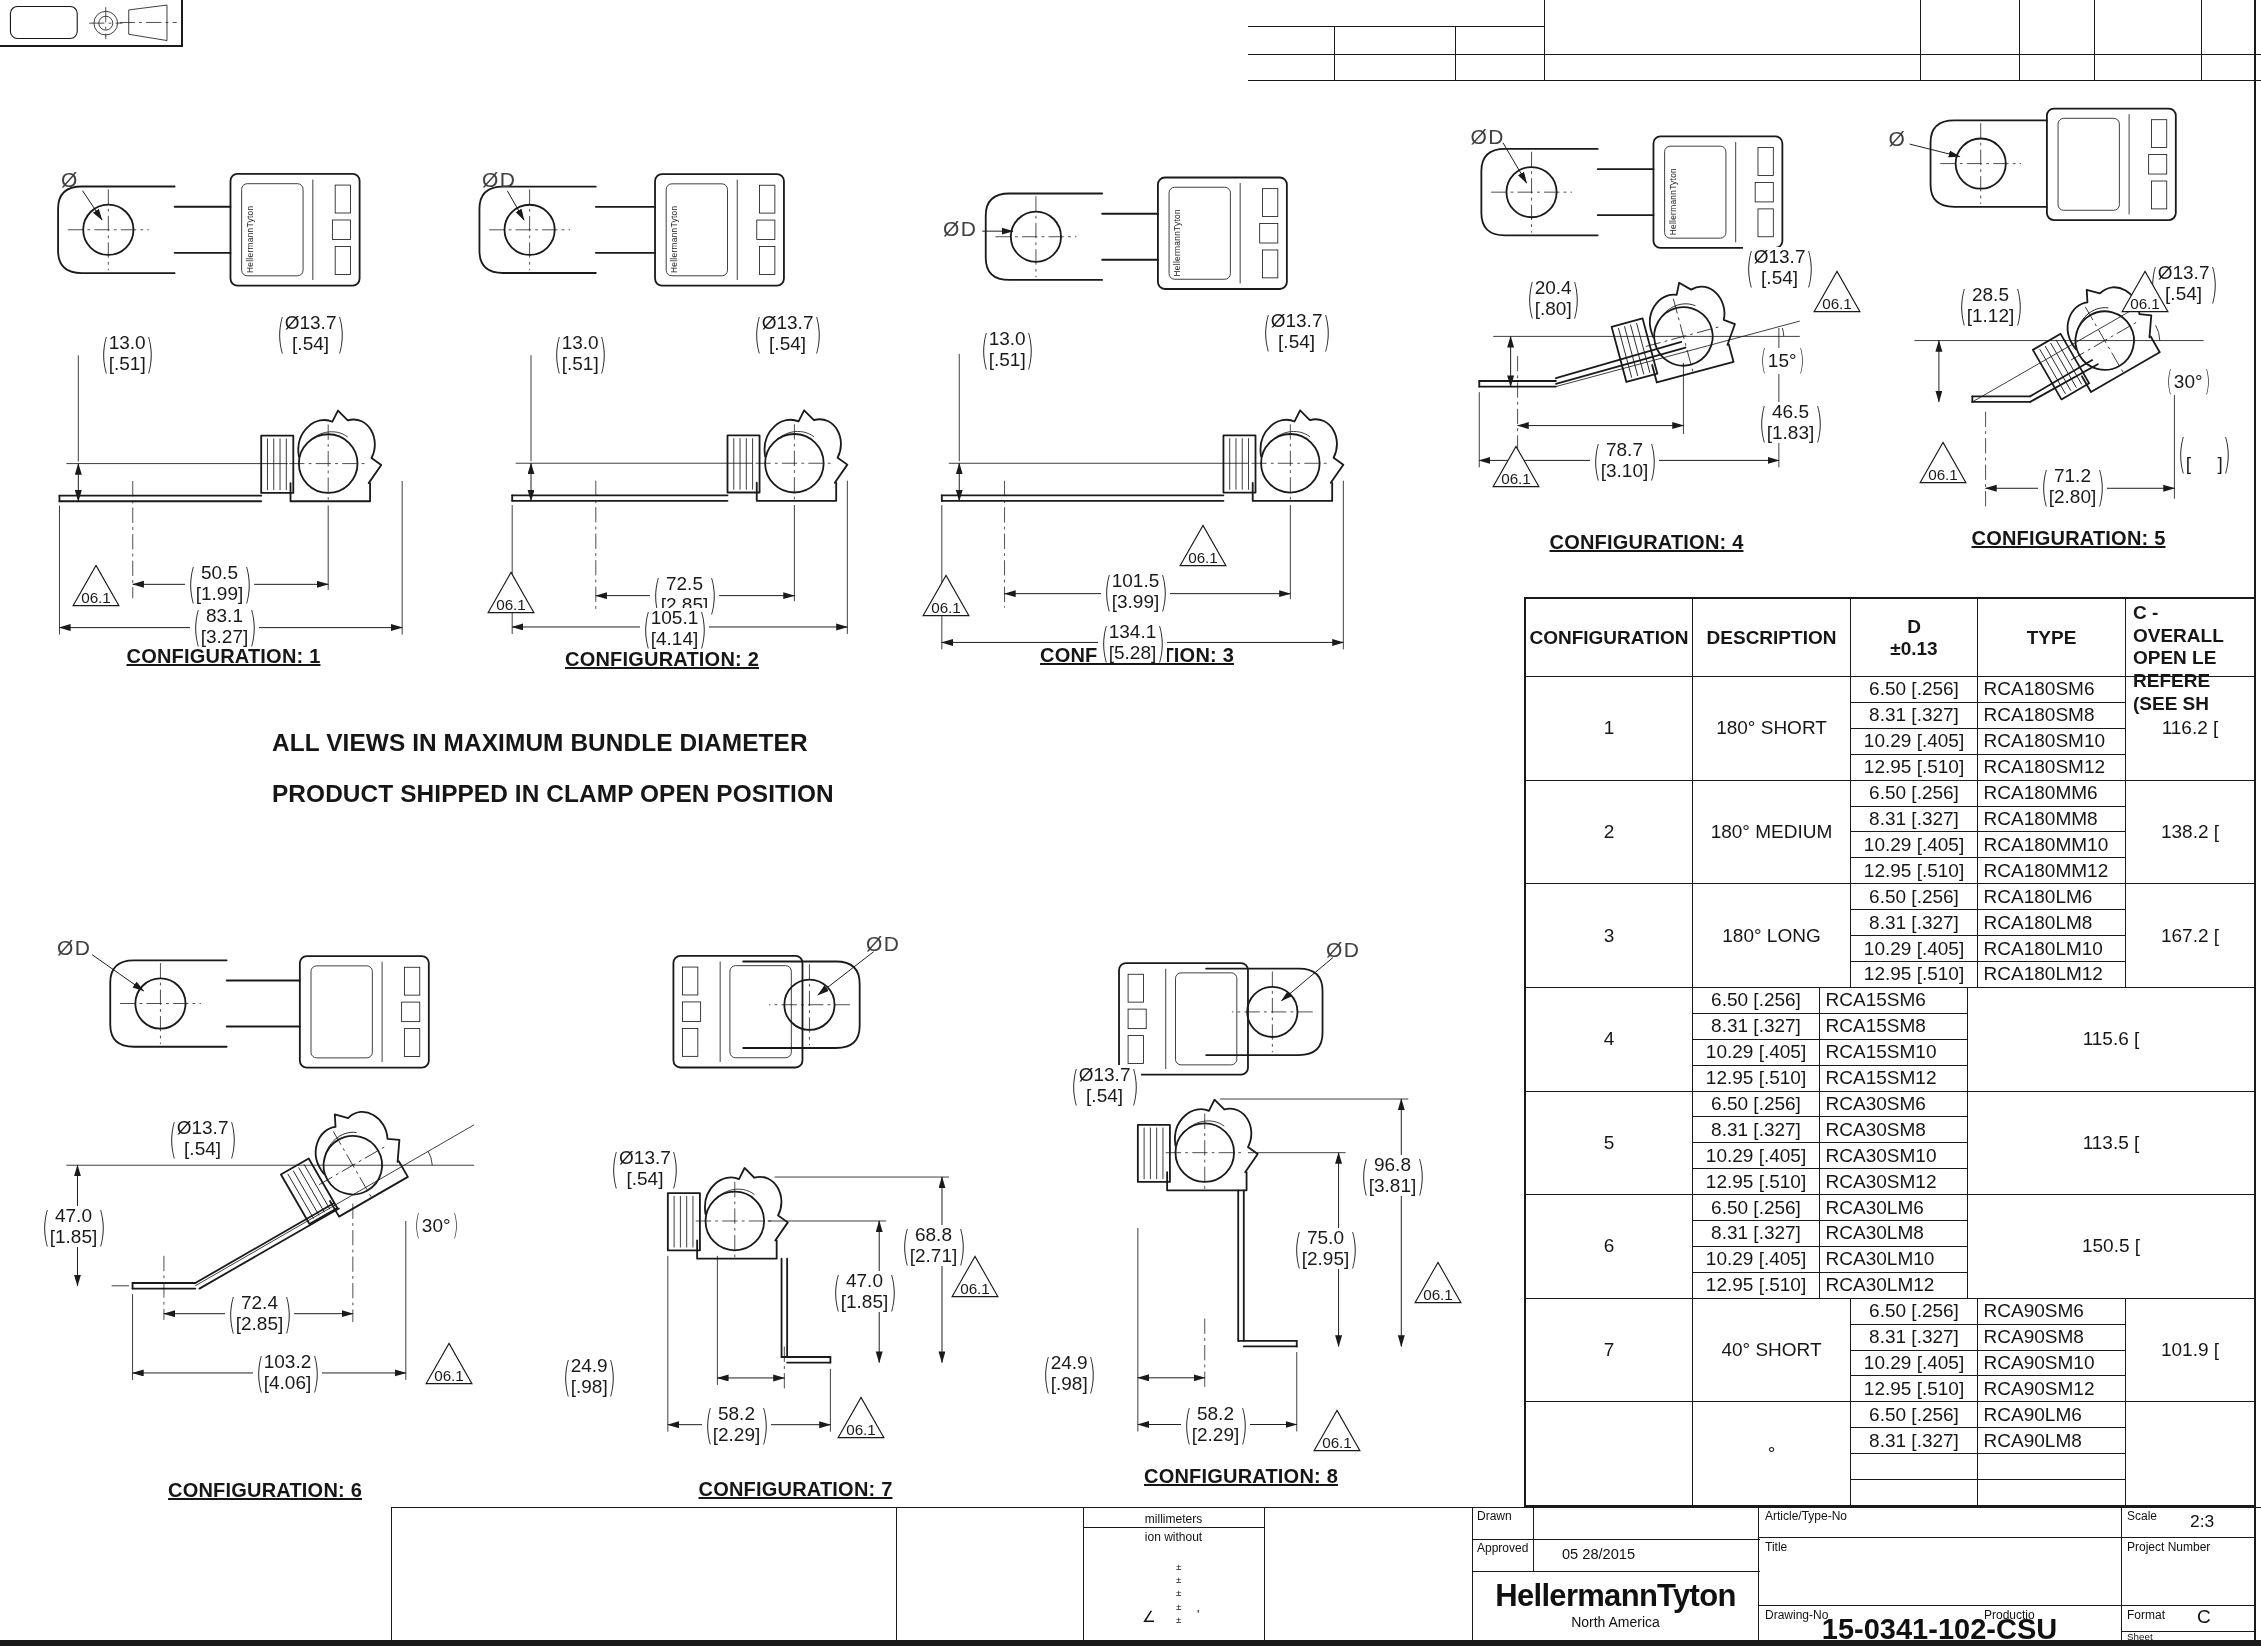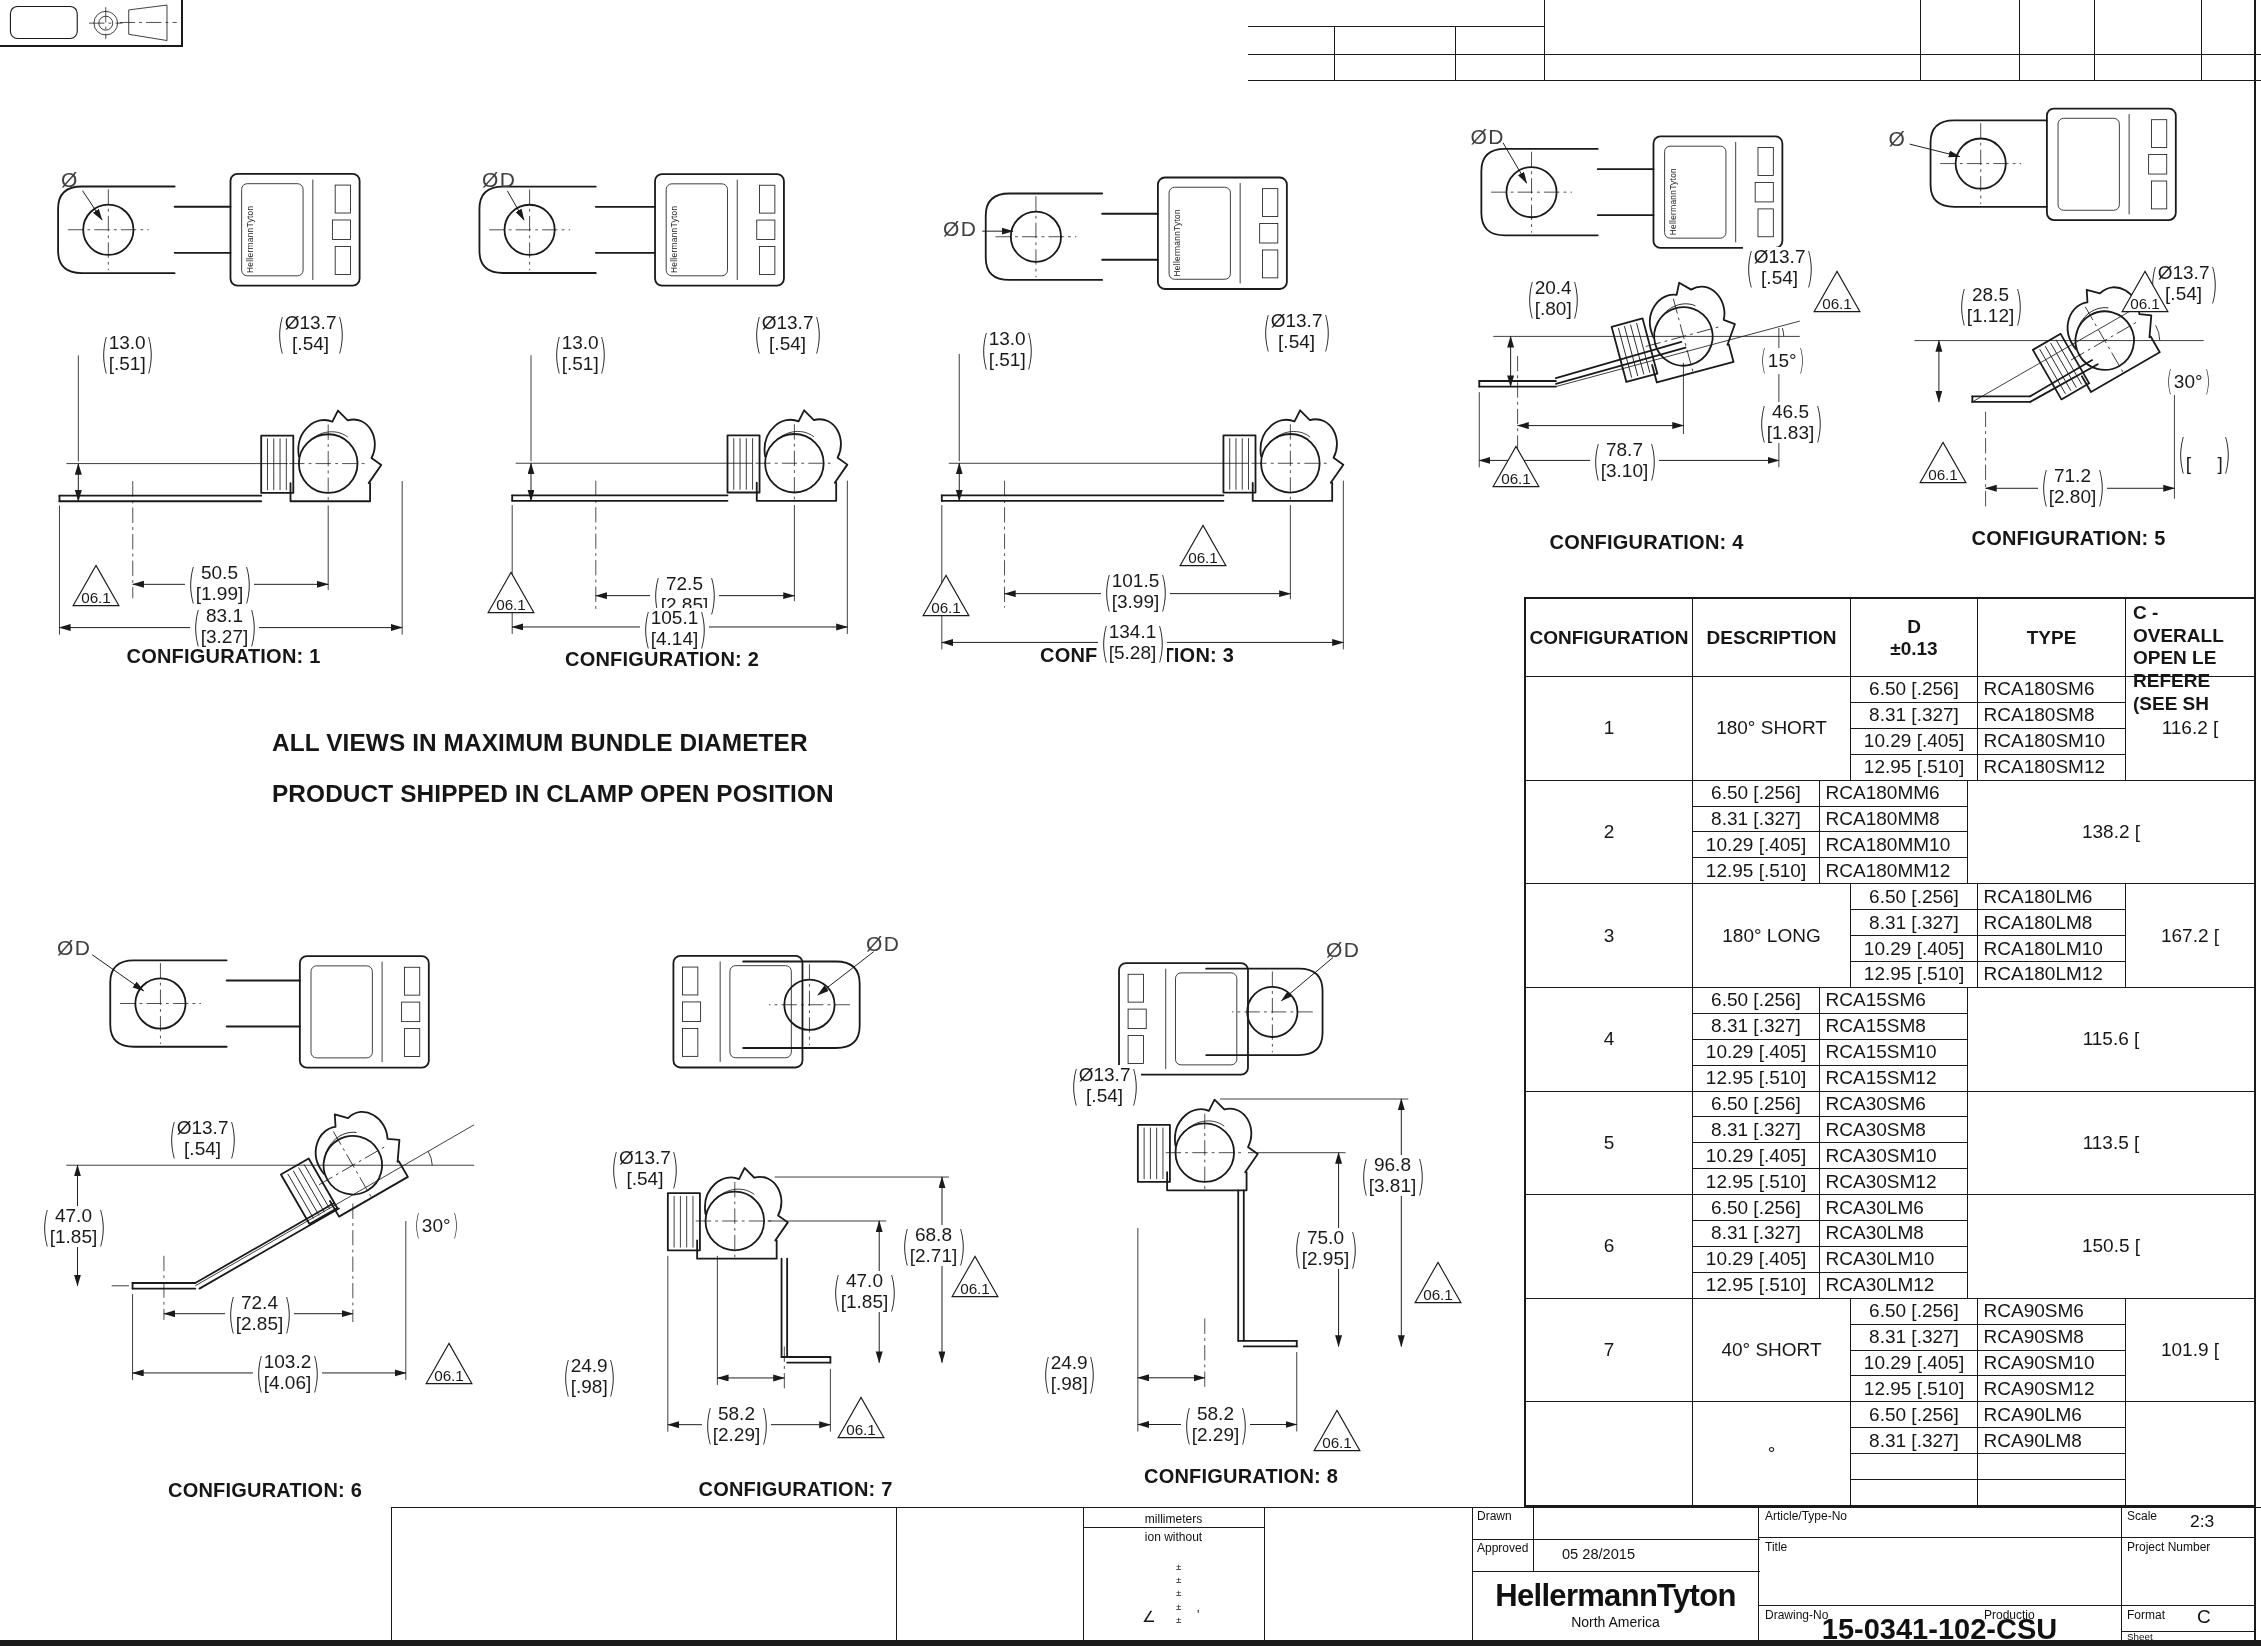--- a/index.html
+++ b/index.html
@@ -17,21 +17,21 @@
   svg .brand{font:12px "Liberation Sans",sans-serif;fill:#1a1a1a;letter-spacing:.4px}
   .dim{position:absolute;display:flex;align-items:center;background:#fff;padding:0 2.1px;line-height:1.05;z-index:4;white-space:nowrap}
   .dim .p{font-family:"DejaVu Sans",sans-serif;font-size:40px;font-weight:300;transform:scaleX(.5);line-height:.85;margin:0 -3.5px;color:#1a1a1a}
   .dim .st{display:flex;flex-direction:column;align-items:center;font-size:19px;row-gap:1.4px;color:#1a1a1a}
   .dim.one .v{font-size:19px;padding:2.8px 2.8px;color:#1a1a1a}
   .dim.one .p{font-size:28px}
   .holelab{position:absolute;font-size:21px;z-index:4;color:#404040;letter-spacing:1.4px}
   .tri{position:absolute;z-index:4}
   .tri svg polygon{fill:#fff;stroke:#1a1a1a;stroke-width:1.6}
   .tri svg text{font-size:22px;text-anchor:middle;fill:#1a1a1a;font-family:"Liberation Sans",sans-serif}
-  .ctitle{position:absolute;left:0;right:0;text-align:center;font-size:20px;font-weight:bold;letter-spacing:0.2px}
+  .ctitle{position:absolute;left:0;right:0;text-align:center;font-size:20px;font-weight:bold;text-decoration:underline;letter-spacing:0.2px}
   .note{position:absolute;font-size:24.4px;font-weight:bold;letter-spacing:0.1px}
   
   .ptable{position:absolute;left:1524px;top:597px;width:732px;height:910px;border:2.1px solid #1a1a1a;display:flex;flex-direction:column;background:#fff}
   .thead{height:78px;display:flex;border-bottom:1.4px solid #1a1a1a}
   .tgroup{flex:1;display:flex;border-bottom:1.4px solid #1a1a1a}
   .tgroup:last-child{border-bottom:none}
   .cc{width:167px;border-right:1.4px solid #1a1a1a;display:flex;align-items:center;justify-content:center;font-size:19px}
   .cd{width:158px;border-right:1.4px solid #1a1a1a;display:flex;align-items:center;justify-content:center;font-size:19px}
   .cm{width:275px;display:flex;flex-direction:column}
   .mrow{flex:1;display:flex;border-bottom:1.1px solid #1a1a1a}
@@ -706,20 +706,21 @@
       <div class="mrow">
           <div class="md">12.95 [.510]</div>
           <div class="mt">RCA180SM12</div>
         </div>
     </div>
     <div class="cl">116.2 [</div>
   </div>
 
   <div class="tgroup">
     <div class="cc">2</div>
+    <div class="cd">180° MEDIUM</div>
     <div class="cm">
       <div class="mrow">
           <div class="md">6.50 [.256]</div>
           <div class="mt">RCA180MM6</div>
         </div>
       <div class="mrow">
           <div class="md">8.31 [.327]</div>
           <div class="mt">RCA180MM8</div>
         </div>
       <div class="mrow">

